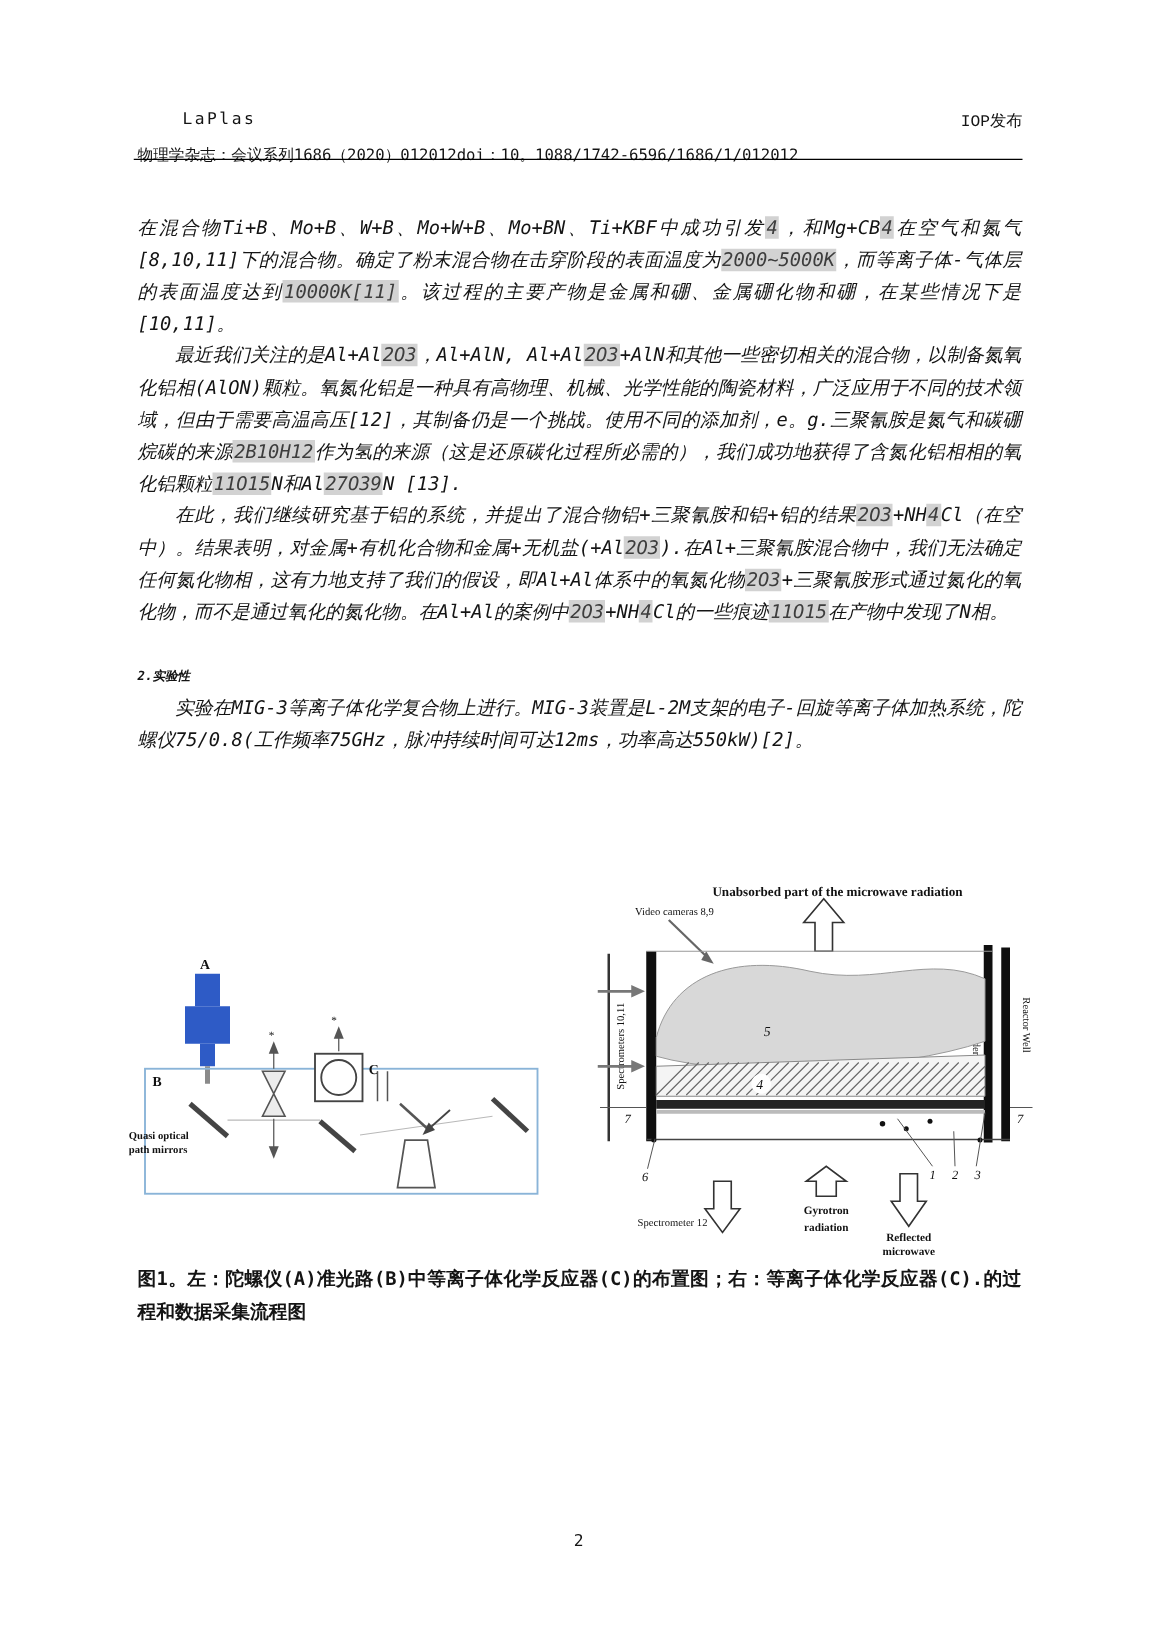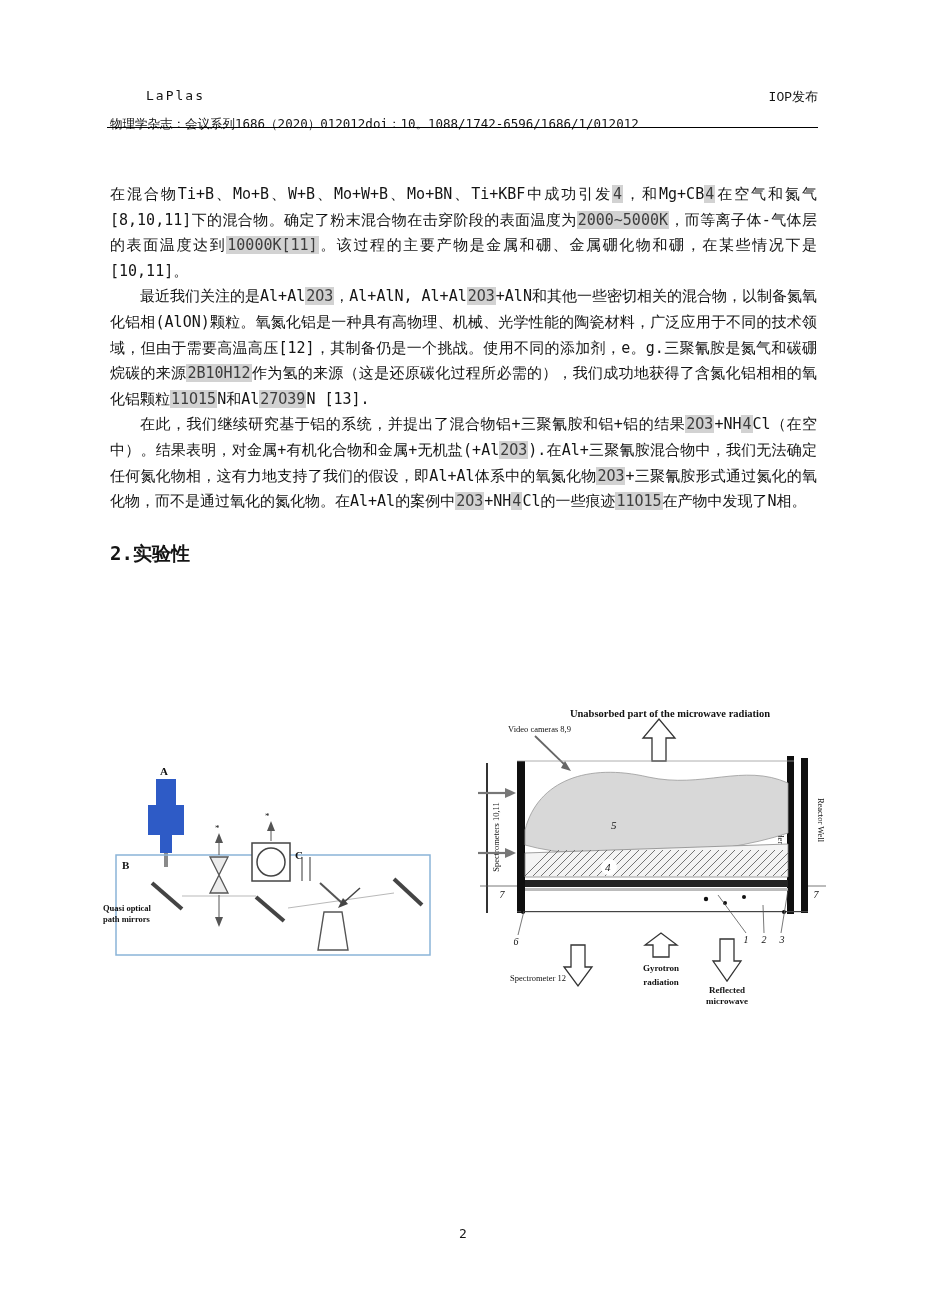--- a/index.html
+++ b/index.html
@@ -6,26 +6,26 @@
   html,body { background:#ffffff; }
   .page {
     position:relative; width:926px; height:1309px; background:#fff;
     font-family:"DejaVu Sans Mono","DejaVu Sans",sans-serif; color:#141414;
     overflow:hidden;
   }
   .hdr-left  { position:absolute; top:88px; left:110px; font-size:13px; letter-spacing:2px;margin-left:36px; }
   .hdr-right { position:absolute; top:88px; right:108px; font-size:13px;font-family:Liberation Mono, monospace; }
   .journal   { position:absolute; top:116px; left:110px; font-size:12.5px; }
   .rule      { position:absolute; top:127px; left:107px; width:711px; border-top:1.5px solid #000; }
-  .content   { position:absolute; top:182px; left:110px; width:707px;
-               font-size:15px; line-height:25.6px; text-align:justify; }
+  .content   { position:absolute; top:170px; left:110px; width:707px;
+               font-size:15px; line-height:25.6px; text-align:justify;font-style:italic; }
   p.para { margin:0; }
   p.ind  { text-indent:2em; }
   .hl    { background:#d2d2d2; color:#3d3d3d; padding:0 1px; }
-  h2.section { font-size:19px; font-weight:bold; margin-top:26px; }
+  h2.section { font-size:10px; font-weight:bold; margin-top:26px; }
   .figure { position:absolute; top:705px; left:0; width:926px; height:302px; }
   .fig-left  { position:absolute; left:98px;  top:58px; }
   .fig-right { position:absolute; left:478px; top:0; }
   .caption { position:absolute; top:1010px; left:110px; width:707px;
              font-size:15px; font-weight:bold; line-height:26px; text-align:justify; }
   .pageno  { position:absolute; top:1226px; left:0; width:100%; text-align:center; font-size:13px; }
   svg text { font-family:"Liberation Serif","DejaVu Serif",serif; fill:#111; }
 </style>
 </head>
 <body>
@@ -35,20 +35,21 @@
   <div class="hdr-left">LaPlas</div>
   <div class="hdr-right">IOP发布</div>
   <div class="journal">物理学杂志：会议系列1686（2020）012012doi：10。1088/1742-6596/1686/1/012012</div>
   <div class="rule"></div>
 
   <div class="content">
     <p class="para"><span>在混合物Ti+B、Mo+B、W+B、Mo+W+B、Mo+BN、Ti+KBF中成功引发</span><span class="hl">4</span><span>，和Mg+CB</span><span class="hl">4</span><span>在空气和氮气[8,10,11]下的混合物。确定了粉末混合物在击穿阶段的表面温度为</span><span class="hl">2000~5000K</span><span>，而等离子体-气体层的表面温度达到</span><span class="hl">10000K[11]</span><span>。该过程的主要产物是金属和硼、金属硼化物和硼，在某些情况下是[10,11]。</span></p>
     <p class="para ind"><span>最近我们关注的是Al+Al</span><span class="hl">2O3</span><span>，Al+AlN, Al+Al</span><span class="hl">2O3</span><span>+AlN和其他一些密切相关的混合物，以制备氮氧化铝相(AlON)颗粒。氧氮化铝是一种具有高物理、机械、光学性能的陶瓷材料，广泛应用于不同的技术领域，但由于需要高温高压[12]，其制备仍是一个挑战。使用不同的添加剂，e。g.三聚氰胺是氮气和碳硼烷碳的来源</span><span class="hl">2B10H12</span><span>作为氢的来源（这是还原碳化过程所必需的），我们成功地获得了含氮化铝相相的氧化铝颗粒</span><span class="hl">11O15</span><span>N和Al</span><span class="hl">27O39</span><span>N [13].</span></p>
     <p class="para ind"><span>在此，我们继续研究基于铝的系统，并提出了混合物铝+三聚氰胺和铝+铝的结果</span><span class="hl">2O3</span><span>+</span><span>NH</span><span class="hl">4</span><span>Cl（在空中）。结果表明，对金属+有机化合物和金属+无机盐(+Al</span><span class="hl">2O3</span><span>).在Al+三聚氰胺混合物中，我们无法确定任何氮化物相，这有力地支持了我们的假设，即Al+Al体系中的氧氮化物</span><span class="hl">2O3</span><span>+三聚氰胺形式通过氮化的氧化物，而不是通过氧化的氮化物。在Al+Al的案例中</span><span class="hl">2O3</span><span>+</span><span>NH</span><span class="hl">4</span><span>Cl的一些痕迹</span><span class="hl">11O15</span><span>在产物中发现了N相。</span></p>
     <h2 class="section">2.实验性</h2>
+    <p class="para ind"><span>实验在MIG-3等离子体化学复合物上进行。MIG-3装置是L-2M支架的电子-回旋等离子体加热系统，陀螺仪75/0.8(工作频率75GHz，脉冲持续时间可达12ms，功率高达550kW)[2]。</span></p>
   </div>
 
   <div class="figure">
 
     <svg class="fig-left" width="350" height="210" viewBox="0 0 350 210">
       <text x="62" y="12" font-size="11" font-weight="bold">A</text>
       <g>
         <rect x="58" y="16" width="20" height="26" fill="#2e5bc6"></rect>
         <rect x="50" y="42" width="36" height="30" fill="#2e5bc6"></rect>
         <rect x="62" y="72" width="12" height="18" fill="#2e5bc6"></rect>
@@ -193,16 +194,17 @@
       <text x="183" y="280" font-size="9" font-weight="bold" text-anchor="middle">radiation</text>
 
       <g>
         <path d="M242,234 L256,234 L256,256 L263,256 L249,276 L235,256 L242,256 Z" fill="#fff" stroke="#333" stroke-width="1.3"></path>
       </g>
       <text x="249" y="288" font-size="9" font-weight="bold" text-anchor="middle">Reflected</text>
       <text x="249" y="299" font-size="9" font-weight="bold" text-anchor="middle">microwave</text>
     </svg>
   </div>
 
+  <p class="caption">图1。左：陀螺仪(A)准光路(B)中等离子体化学反应器(C)的布置图；右：等离子体化学反应器(C).的过程和数据采集流程图</p>
 
   <div class="pageno">2</div>
 
 </div>
 
 </body></html>

